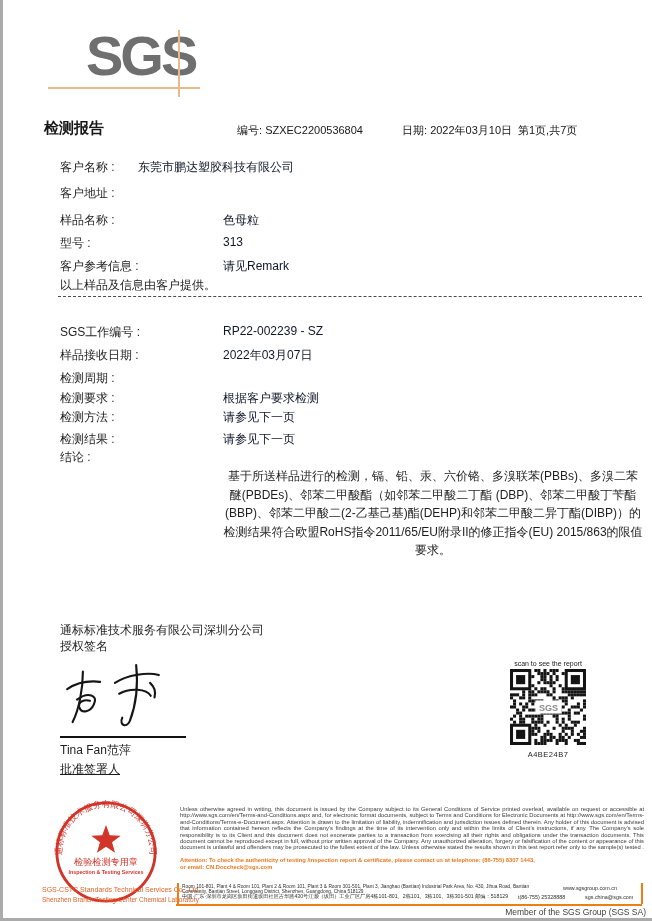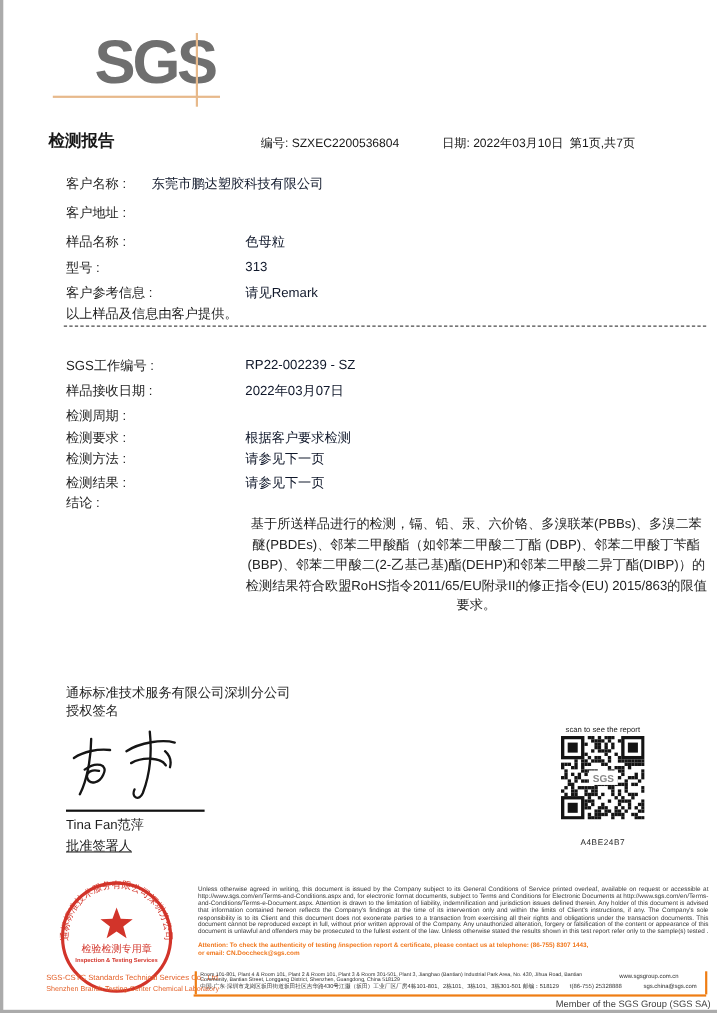--- a/index.html
+++ b/index.html
@@ -33,21 +33,21 @@
   .sig-company{position:absolute;left:60px;top:622px;font-size:12px;}
   .sig-auth{position:absolute;left:60px;top:638px;font-size:12px;}
   .sig-svg{position:absolute;left:62px;top:660px;}
   .sig-line{position:absolute;left:60px;top:736px;width:126px;height:2px;background:#111;}
   .sig-name{position:absolute;left:60px;top:742px;font-size:12px;}
   .sig-title{position:absolute;left:60px;top:761px;font-size:12px;text-decoration:underline;}
 
   
   .qr-wrap{position:absolute;left:500px;top:660px;width:96px;text-align:center;}
   .qr-caption{font-size:7px;color:#222;margin-bottom:2px;}
-  .qr-code-text{font-size:7.5px;color:#222;margin-top:11px;letter-spacing:.5px;}
+  .qr-code-text{font-size:7.5px;color:#222;margin-top:1px;letter-spacing:.5px;}
 
   
   .stamp{position:absolute;left:53px;top:797px;opacity:.92;}
 
   
   .f-company{position:absolute;left:42px;top:886px;font-size:7px;color:#e4632c;white-space:nowrap;}
   .f-lab{position:absolute;left:42px;top:896px;font-size:6.5px;color:#e4632c;white-space:nowrap;}
   .disclaimer{position:absolute;left:180px;top:806px;width:464px;font-size:5.8px;
               line-height:6.4px;color:#3a3a3a;text-align:justify;}
   .attn{position:absolute;left:180px;width:464px;font-size:5.8px;line-height:6.6px;

